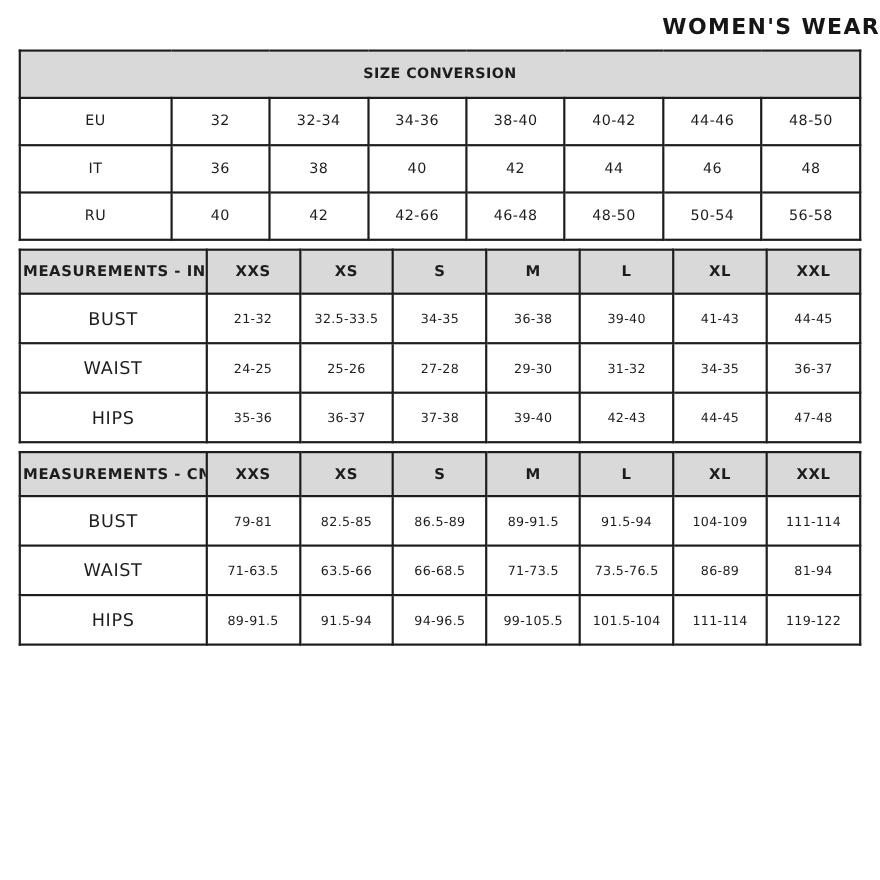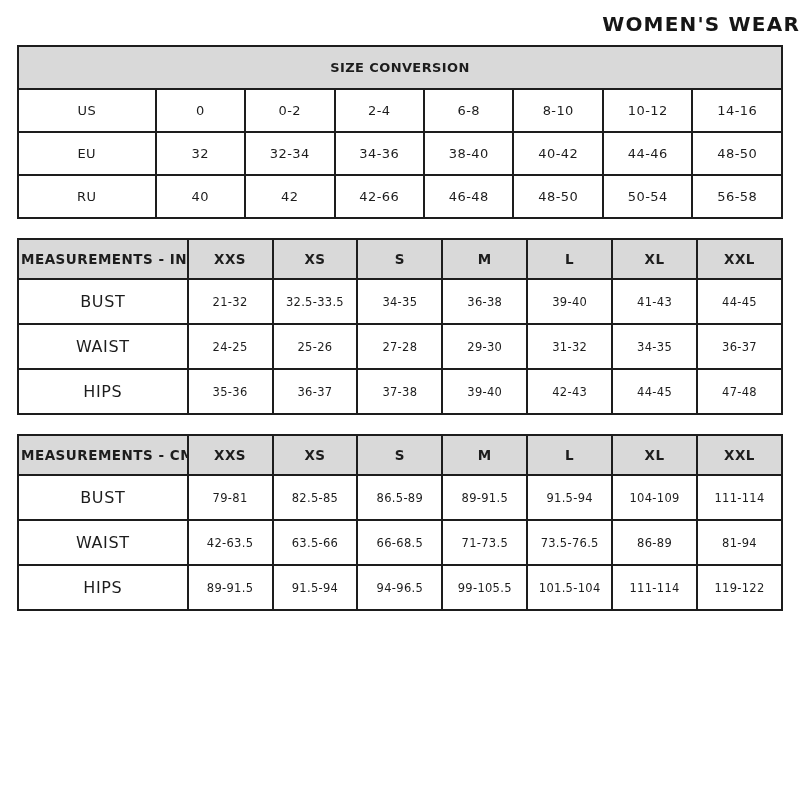--- a/index.html
+++ b/index.html
@@ -42,21 +42,21 @@
   .t-conv td { height: 43px; font-size: 13px; letter-spacing: 0.4px; }
   .caption-cell {
     background: #d9d9d9;
     font-weight: 700;
     font-size: 14px;
     letter-spacing: 0.6px;
     height: 43px;
   }
   .t-conv .colhead-cell { font-size: 13px; letter-spacing: 0.5px; }
   
-  .t-meas { margin-top: 19px; }
+  .t-meas { margin-top: 7px; }
   .t-meas .head-cell {
     background: #d9d9d9;
     font-weight: 700;
     font-size: 13.5px;
     letter-spacing: 0.5px;
     height: 40px;
   }
   .t-meas .label-cell { height: 45px; font-size: 16px; letter-spacing: 0.6px; }
   .t-meas .value-cell { height: 45px; font-size: 11.5px; letter-spacing: 0.3px; }
 </style>
@@ -72,42 +72,42 @@
       <col style="width:11.714%">
       <col style="width:11.714%">
     <col style="width:11.714%">
       <col style="width:11.714%">
       <col style="width:11.714%">
     <col style="width:11.714%">
   </colgroup>
   <tbody>
       <tr>
         <td class="caption-cell" colspan="8">SIZE CONVERSION</td>
-      </tr>
-      <tr>
-        <td class="rowlabel-cell">US</td>
-        <td class="value-cell">0</td>
-        <td class="value-cell">0-2</td>
-        <td class="value-cell">2-4</td>
-        <td class="value-cell">6-8</td>
-        <td class="value-cell">8-10</td>
-        <td class="value-cell">10-12</td>
-        <td class="value-cell">14-16</td>
       </tr>
       <tr>
         <td class="rowlabel-cell">EU</td>
         <td class="value-cell">32</td>
         <td class="value-cell">32-34</td>
         <td class="value-cell">34-36</td>
         <td class="value-cell">38-40</td>
         <td class="value-cell">40-42</td>
         <td class="value-cell">44-46</td>
         <td class="value-cell">48-50</td>
       </tr>
       <tr>
+        <td class="rowlabel-cell">IT</td>
+        <td class="value-cell">36</td>
+        <td class="value-cell">38</td>
+        <td class="value-cell">40</td>
+        <td class="value-cell">42</td>
+        <td class="value-cell">44</td>
+        <td class="value-cell">46</td>
+        <td class="value-cell">48</td>
+      </tr>
+      <tr>
         <td class="rowlabel-cell">RU</td>
         <td class="value-cell">40</td>
         <td class="value-cell">42</td>
         <td class="value-cell">42-66</td>
         <td class="value-cell">46-48</td>
         <td class="value-cell">48-50</td>
         <td class="value-cell">50-54</td>
         <td class="value-cell">56-58</td>
       </tr>
     </tbody>
@@ -195,21 +195,21 @@
         <td class="value-cell">79-81</td>
         <td class="value-cell">82.5-85</td>
         <td class="value-cell">86.5-89</td>
         <td class="value-cell">89-91.5</td>
         <td class="value-cell">91.5-94</td>
         <td class="value-cell">104-109</td>
         <td class="value-cell">111-114</td>
       </tr>
       <tr>
         <td class="label-cell">WAIST</td>
-        <td class="value-cell">42-63.5</td>
+        <td class="value-cell">71-63.5</td>
         <td class="value-cell">63.5-66</td>
         <td class="value-cell">66-68.5</td>
         <td class="value-cell">71-73.5</td>
         <td class="value-cell">73.5-76.5</td>
         <td class="value-cell">86-89</td>
         <td class="value-cell">81-94</td>
       </tr>
       <tr>
         <td class="label-cell">HIPS</td>
         <td class="value-cell">89-91.5</td>

